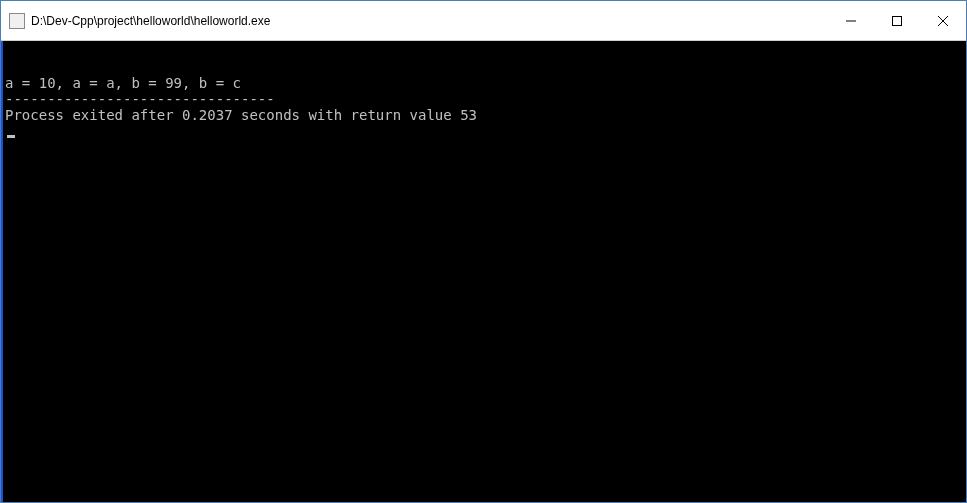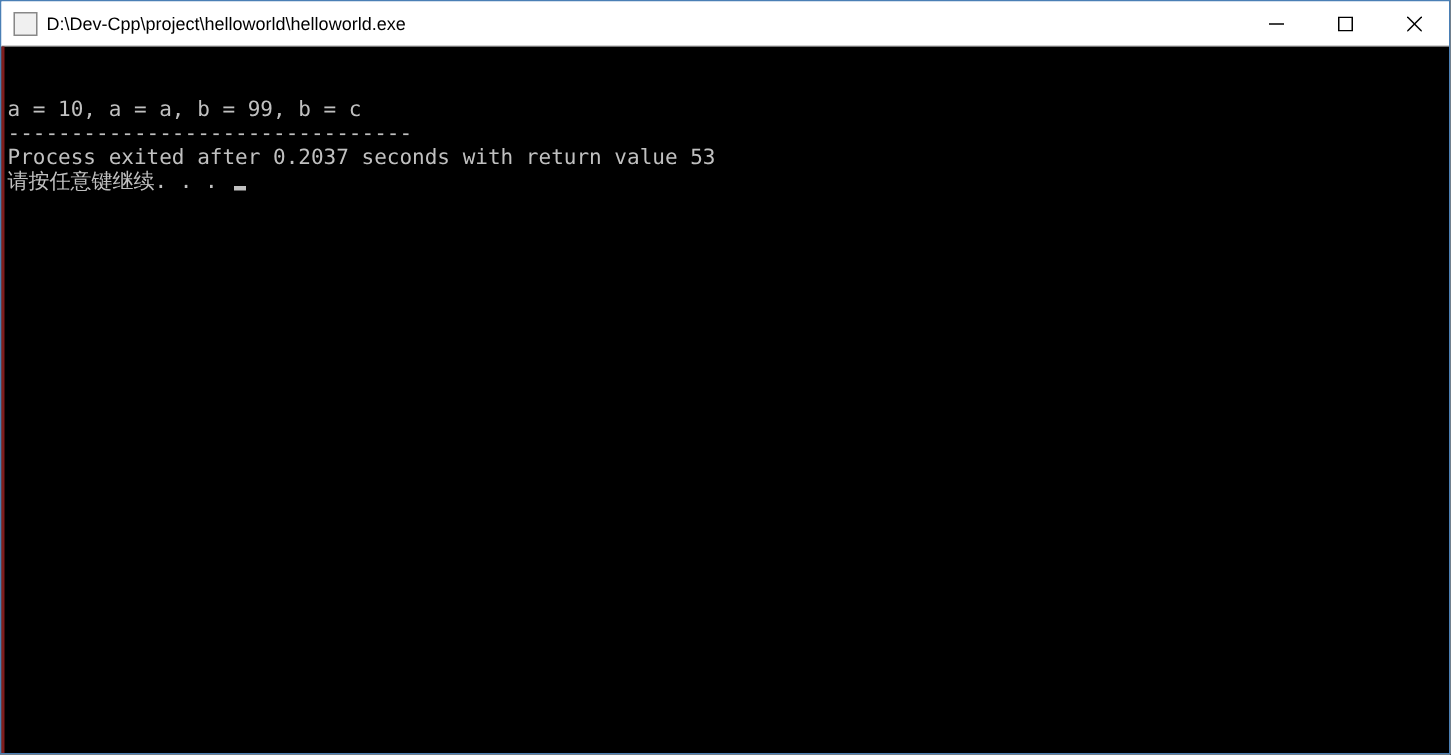--- a/index.html
+++ b/index.html
@@ -15,21 +15,21 @@
       overflow: hidden;
     }
     .window {
       width: 100%;
       height: 100%;
       border: 1px solid #4a7fb5;
       display: flex;
       flex-direction: column;
     }
     .titlebar {
-      height: 30px;
+      height: 40px;
       background: #ffffff;
       display: flex;
       align-items: center;
       border-bottom: 1px solid #d0d0d0;
     }
     .titlebar-icon {
       width: 16px;
       height: 16px;
       margin-left: 8px;
       border: 1px solid #888;
@@ -65,21 +65,21 @@
       flex: 1;
       background: #000000;
       color: #c0c0c0;
       font-family: "NSimSun", "SimSun", "Consolas", monospace;
       font-size: 14px;
       line-height: 16px;
       padding: 2px 2px;
       white-space: pre;
       overflow: hidden;
       position: relative;
-      border-left: 2px solid #7f1d1d;
+      border-left: 2px solid #1d4ed8;
     }
     .console-line {
       display: block;
     }
     .cursor {
       display: inline-block;
       width: 8px;
       height: 3px;
       background: #c0c0c0;
       vertical-align: baseline;
@@ -108,15 +108,15 @@
       </button>
       <button class="titlebar-btn close">
         <svg viewBox="0 0 10 10">
             <line x1="0" y1="0" x2="10" y2="10" stroke="black" stroke-width="1"></line>
             <line x1="10" y1="0" x2="0" y2="10" stroke="black" stroke-width="1"></line>
           </svg>
       </button>
     </div>
   </div>
   <div class="console">
-    <span class="console-line">a = 10, a = a, b = 99, b = c</span><span class="console-line">--------------------------------</span><span class="console-line">Process exited after 0.2037 seconds with return value 53</span><span>请按任意键继续. . . </span><span class="cursor"></span>
+    <span class="console-line">a = 10, a = a, b = 99, b = c</span><span class="console-line">--------------------------------</span><span class="console-line">Process exited after 0.2037 seconds with return value 53</span><span class="cursor"></span>
   </div>
 </div>
 
 </body></html>

